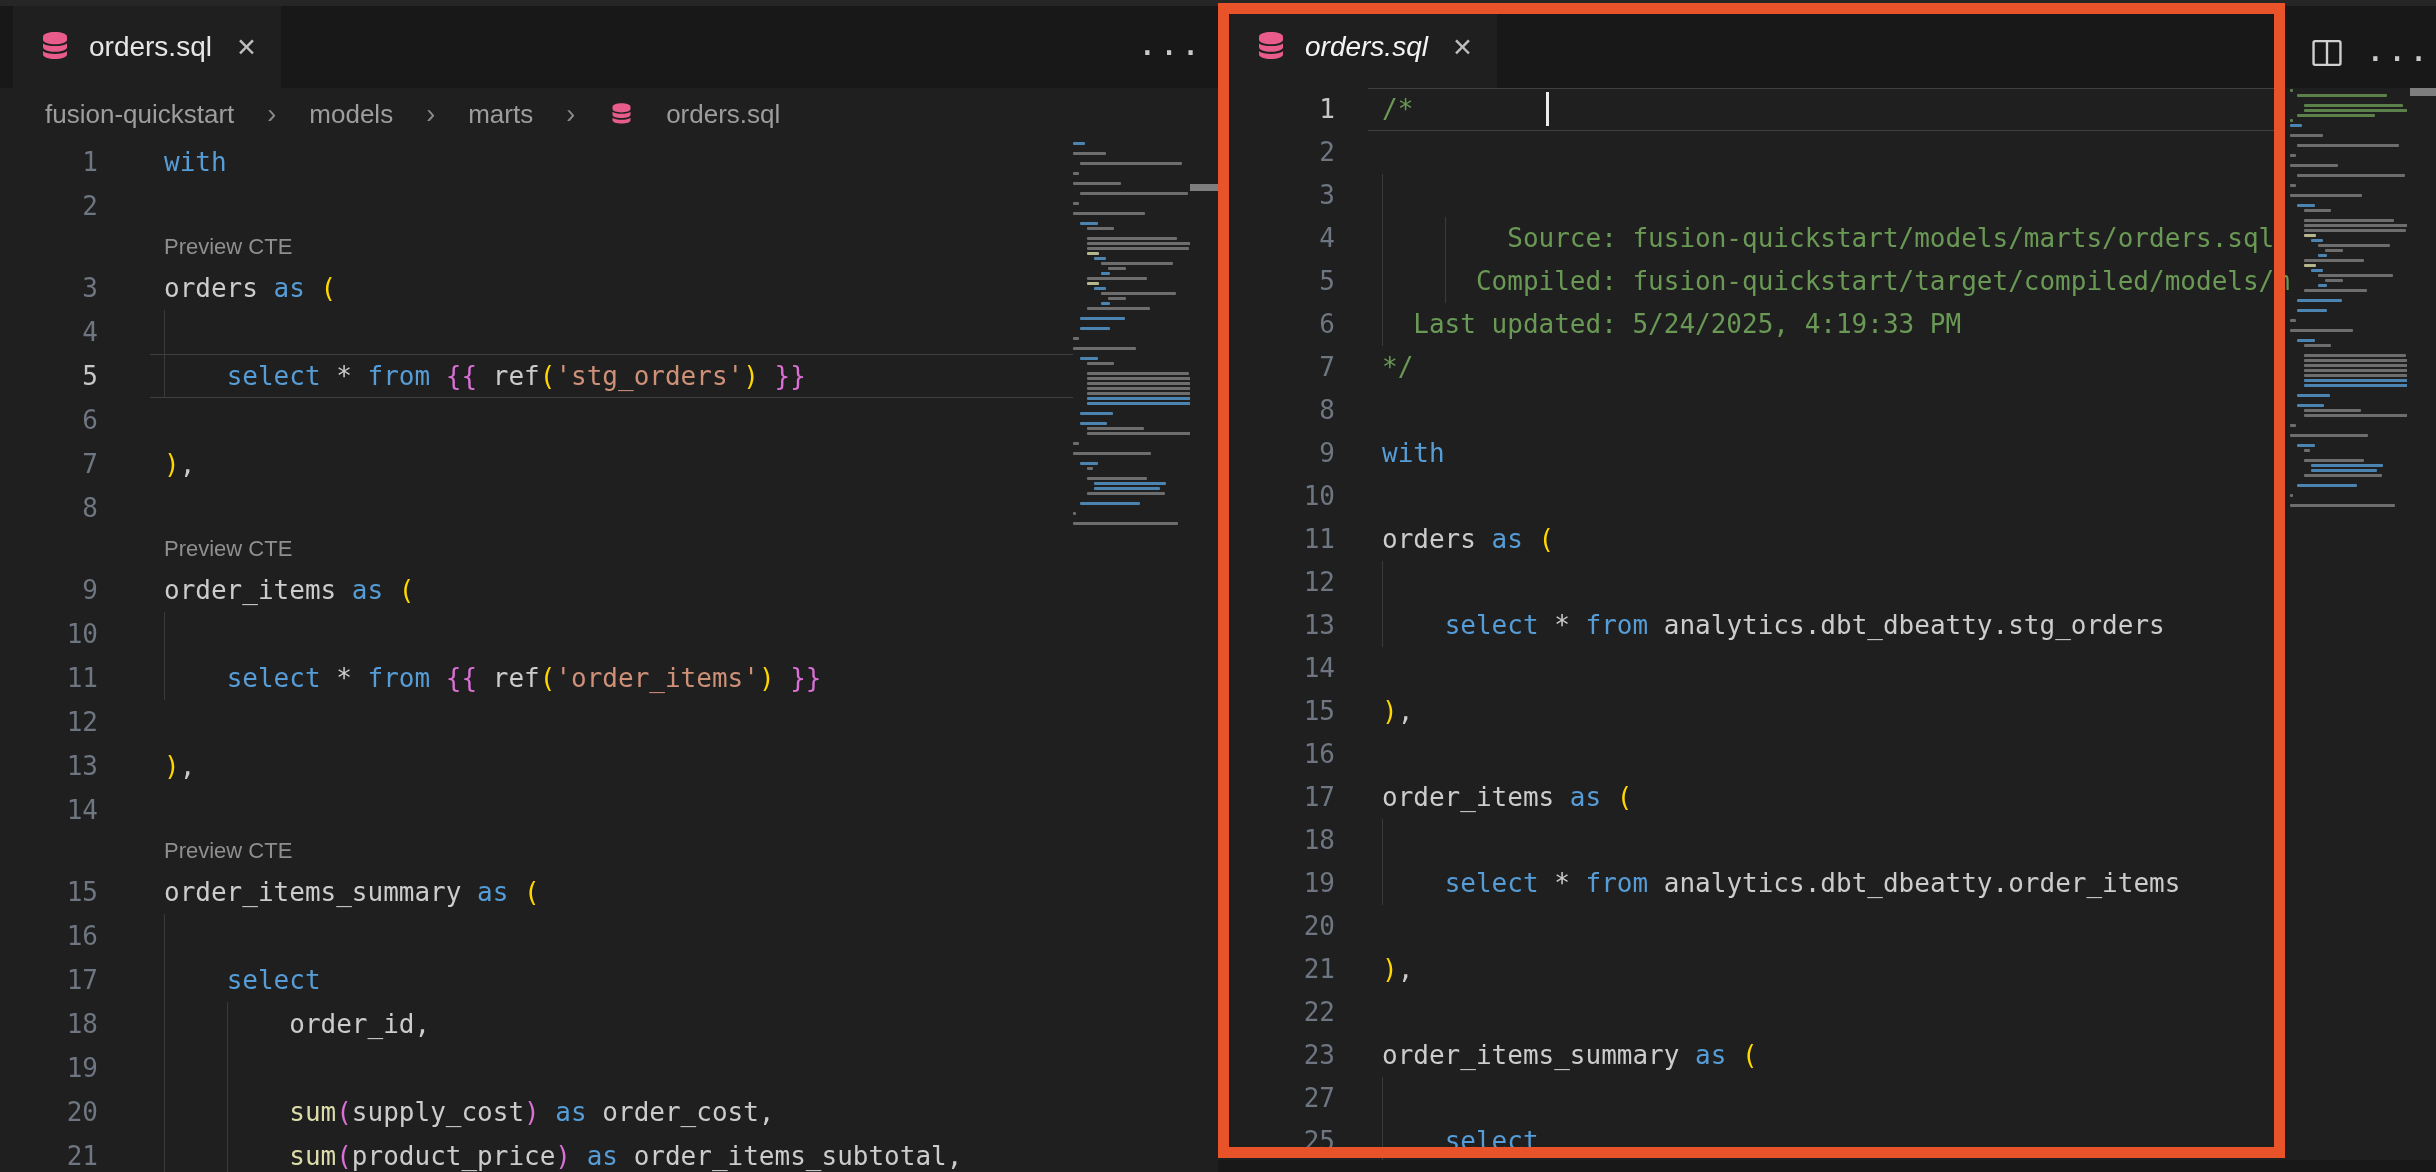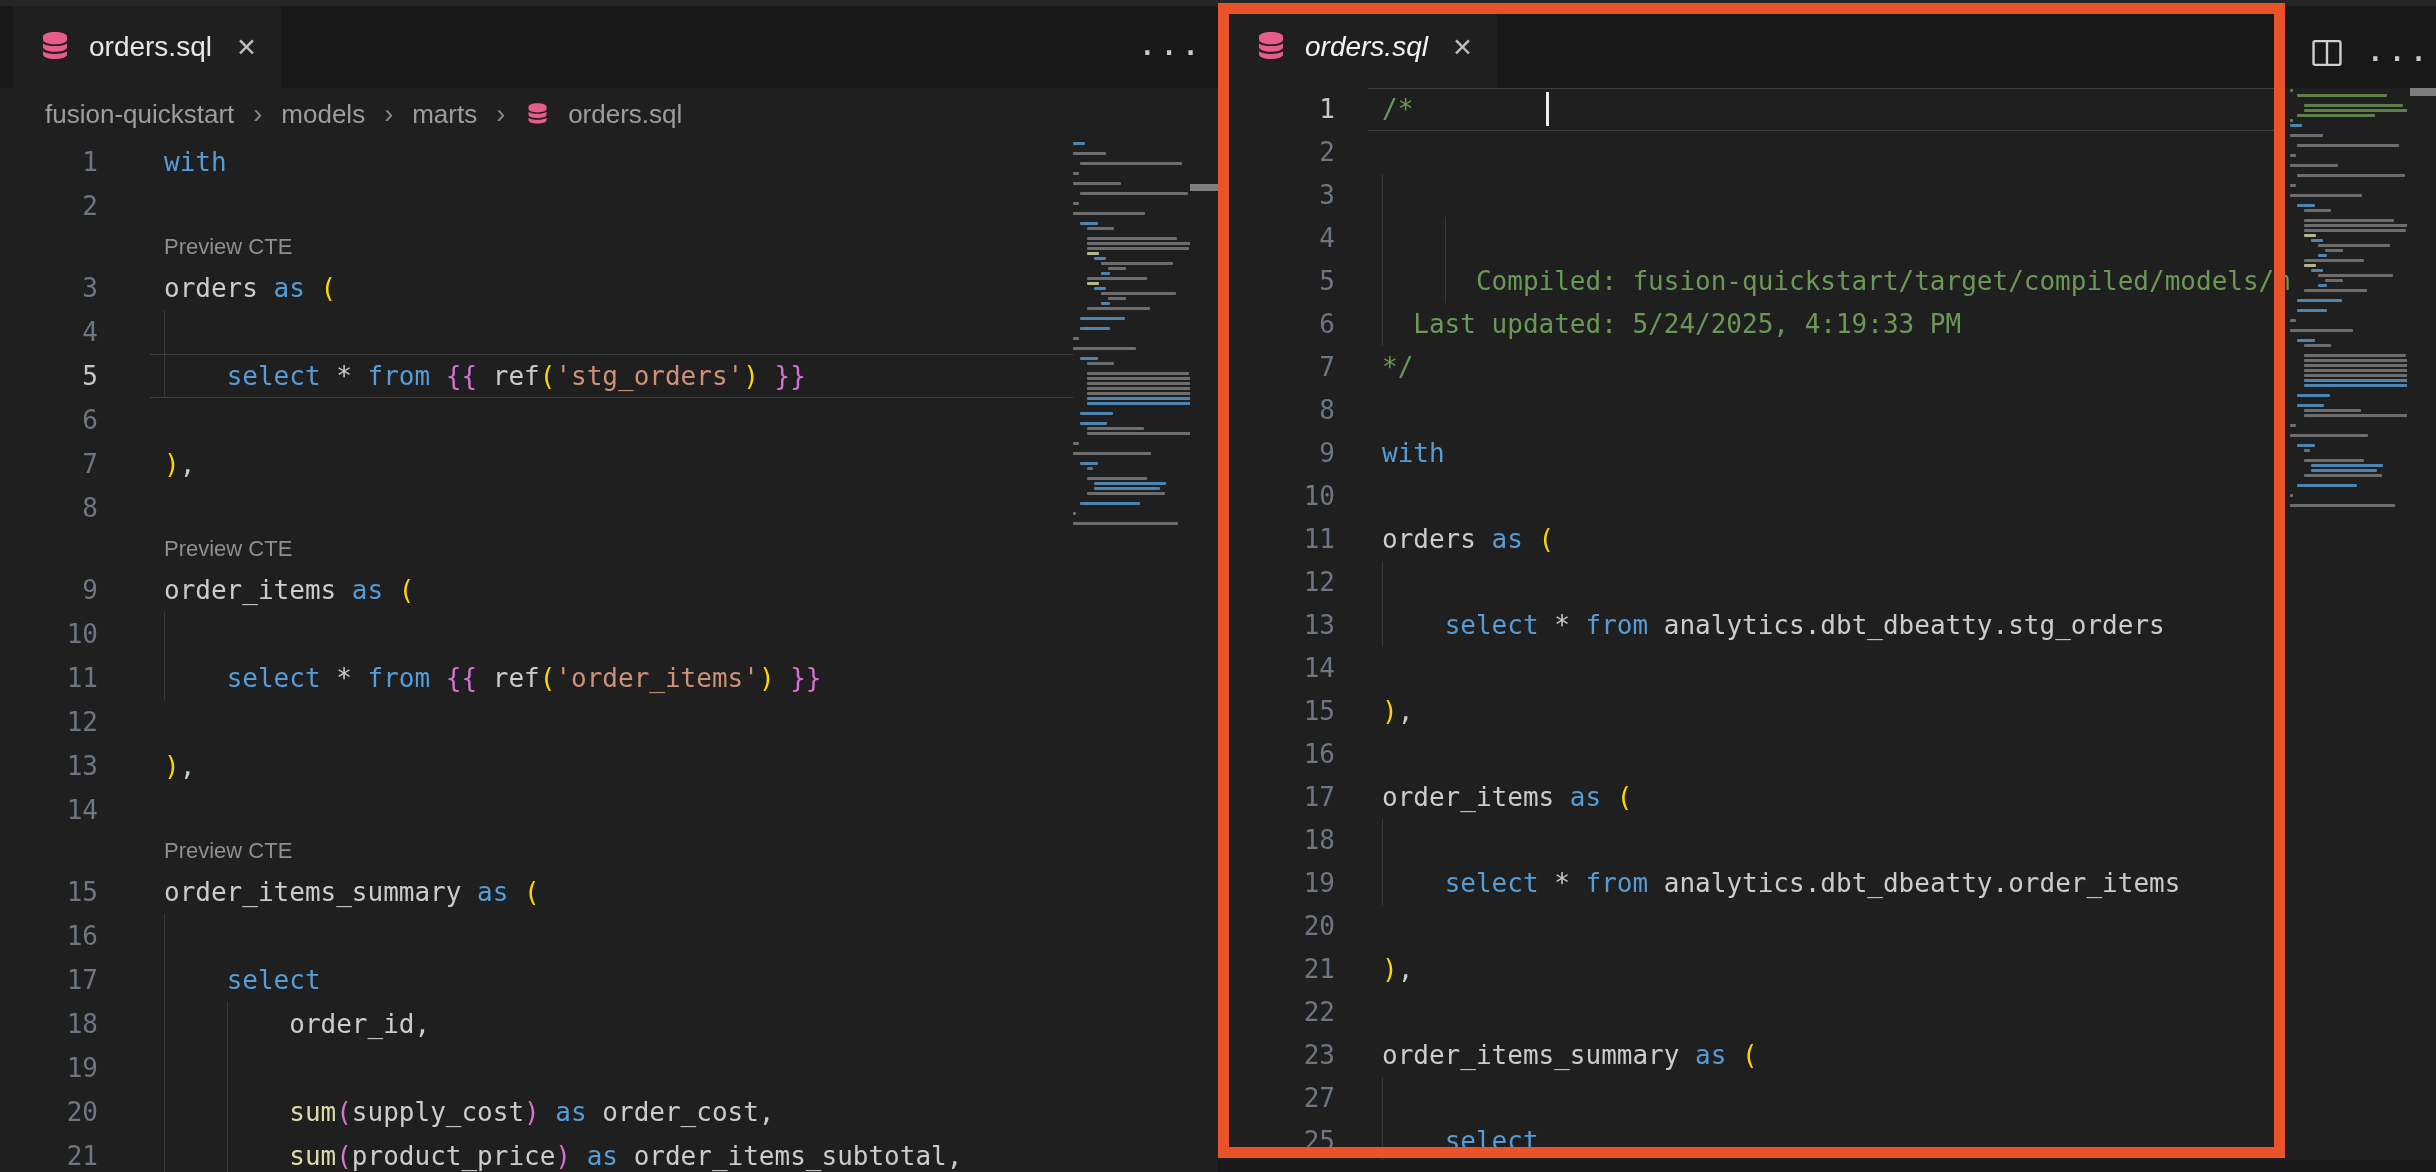--- a/index.html
+++ b/index.html
@@ -17,21 +17,21 @@
   .tablabel{font-size:28px;color:#e6e6e6;white-space:nowrap;}
   .italic .tablabel{font-style:italic;color:#f4f4f4;}
   .close{font-size:25px;color:#bdbdbd;margin-left:8px;}
   .dbicon{width:36px;height:36px;display:inline-block;}
   .dots{position:absolute;font-size:44px;letter-spacing:7px;color:#c9c9c9;line-height:0;}
   #pane-left .dots{left:1140px;top:44px;}
   #pane-right .dots{left:2370px;top:50px;}
   #pane-right .dots{left:1150px;top:50px;}
   .spliticon{position:absolute;left:1090px;top:28px;width:38px;height:38px;}
   .breadcrumb{position:absolute;left:0;right:0;top:88px;height:52px;background:#1f1f1f;
-              display:flex;align-items:center;padding-left:45px;font-size:26px;color:#9d9d9d;gap:19px;}
+              display:flex;align-items:center;padding-left:45px;font-size:26px;color:#9d9d9d;gap:33px;}
   .crumb{white-space:nowrap;}
   .crumb-sep{color:#8a8a8a;font-size:27px;}
   .crumb-ic{width:27px;height:27px;margin-right:-2px;}
   .editor{position:absolute;left:0;right:0;background:#1f1f1f;overflow:hidden;}
   #pane-left .editor{top:140px;bottom:0;}
   #pane-right .editor{top:88px;bottom:12px;}
   .rows{position:absolute;left:0;top:0;overflow:hidden;}
   #pane-left .rows{width:1073px;}
   #pane-right .rows{width:1072px;}
   .row{position:relative;}
@@ -328,20 +328,21 @@
           </div>
           <div class="row code">
             <div class="guide" style="left: 164px;"></div>
             <div class="num">3</div>
             <div class="line"></div>
           </div>
           <div class="row code">
             <div class="guide" style="left: 164px;"></div>
             <div class="guide" style="left: 226.64px;"></div>
             <div class="num">4</div>
+            <div class="line"><span class="c-cm">        Source: fusion-quickstart/models/marts/orders.sql</span></div>
           </div>
           <div class="row code">
             <div class="guide" style="left: 164px;"></div>
             <div class="guide" style="left: 226.64px;"></div>
             <div class="num">5</div>
             <div class="line"><span class="c-cm">      Compiled: fusion-quickstart/target/compiled/models/marts/orders.sql</span></div>
           </div>
           <div class="row code">
             <div class="guide" style="left: 164px;"></div>
             <div class="num">6</div>

